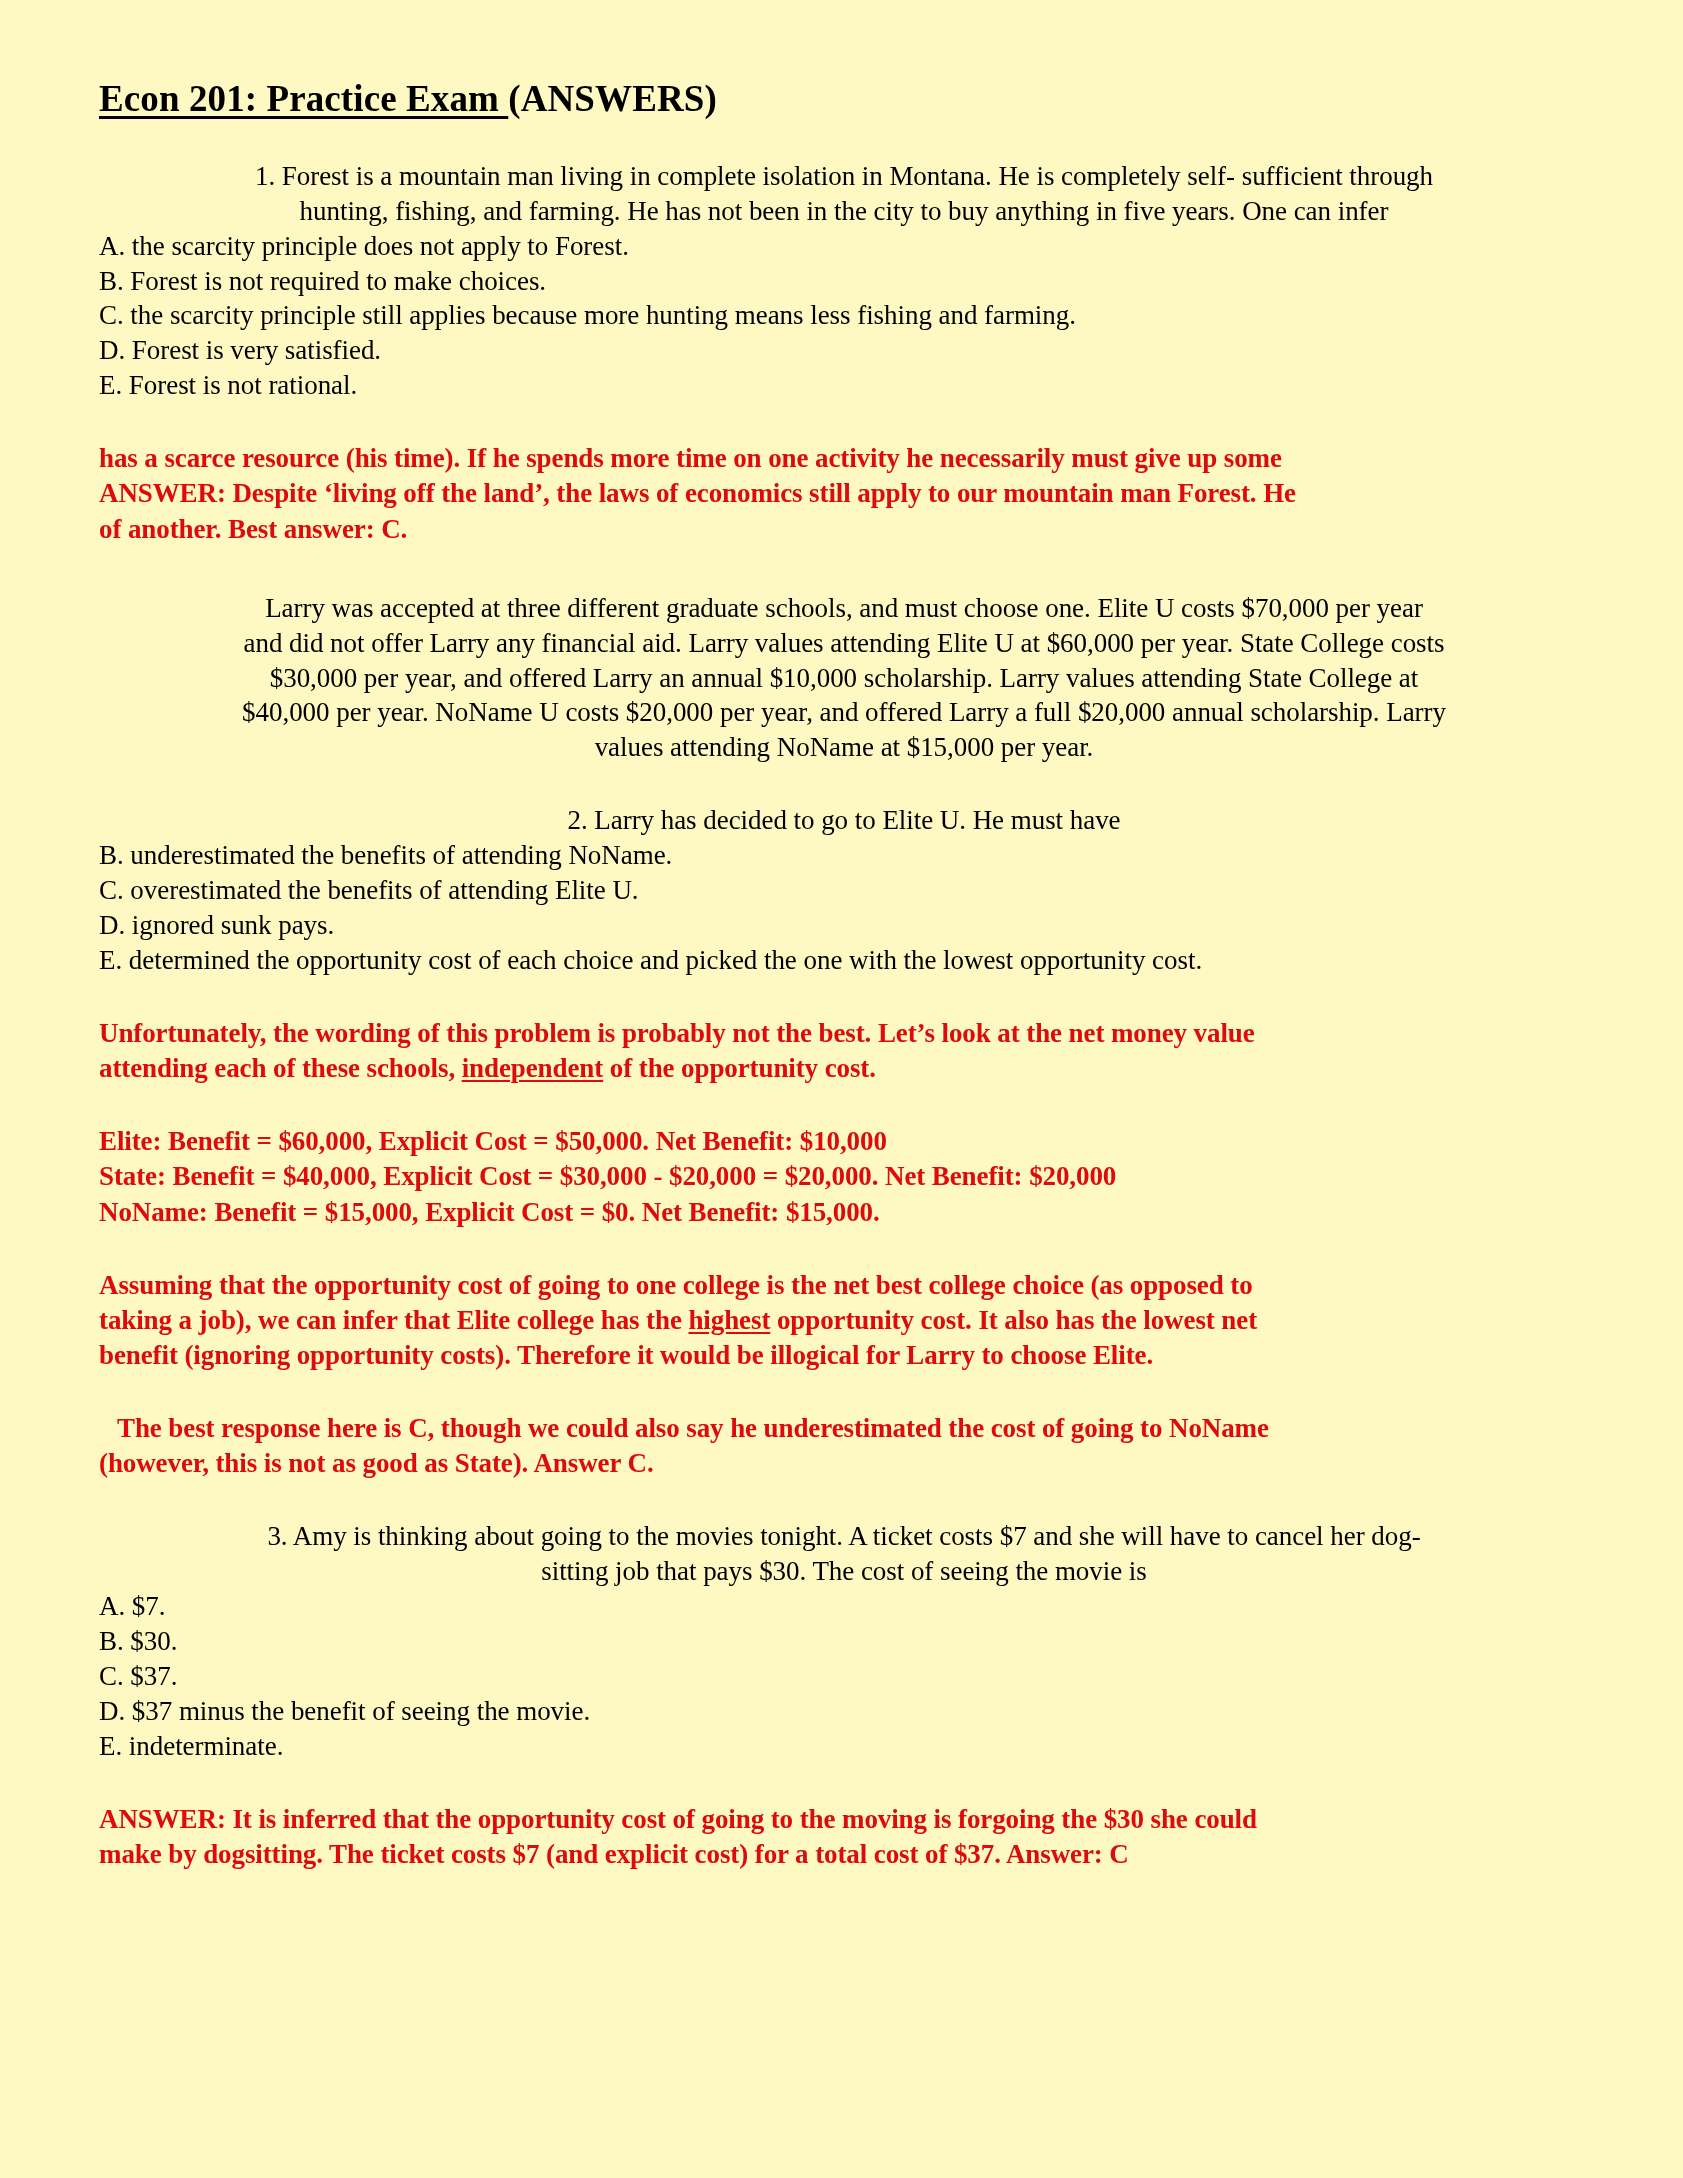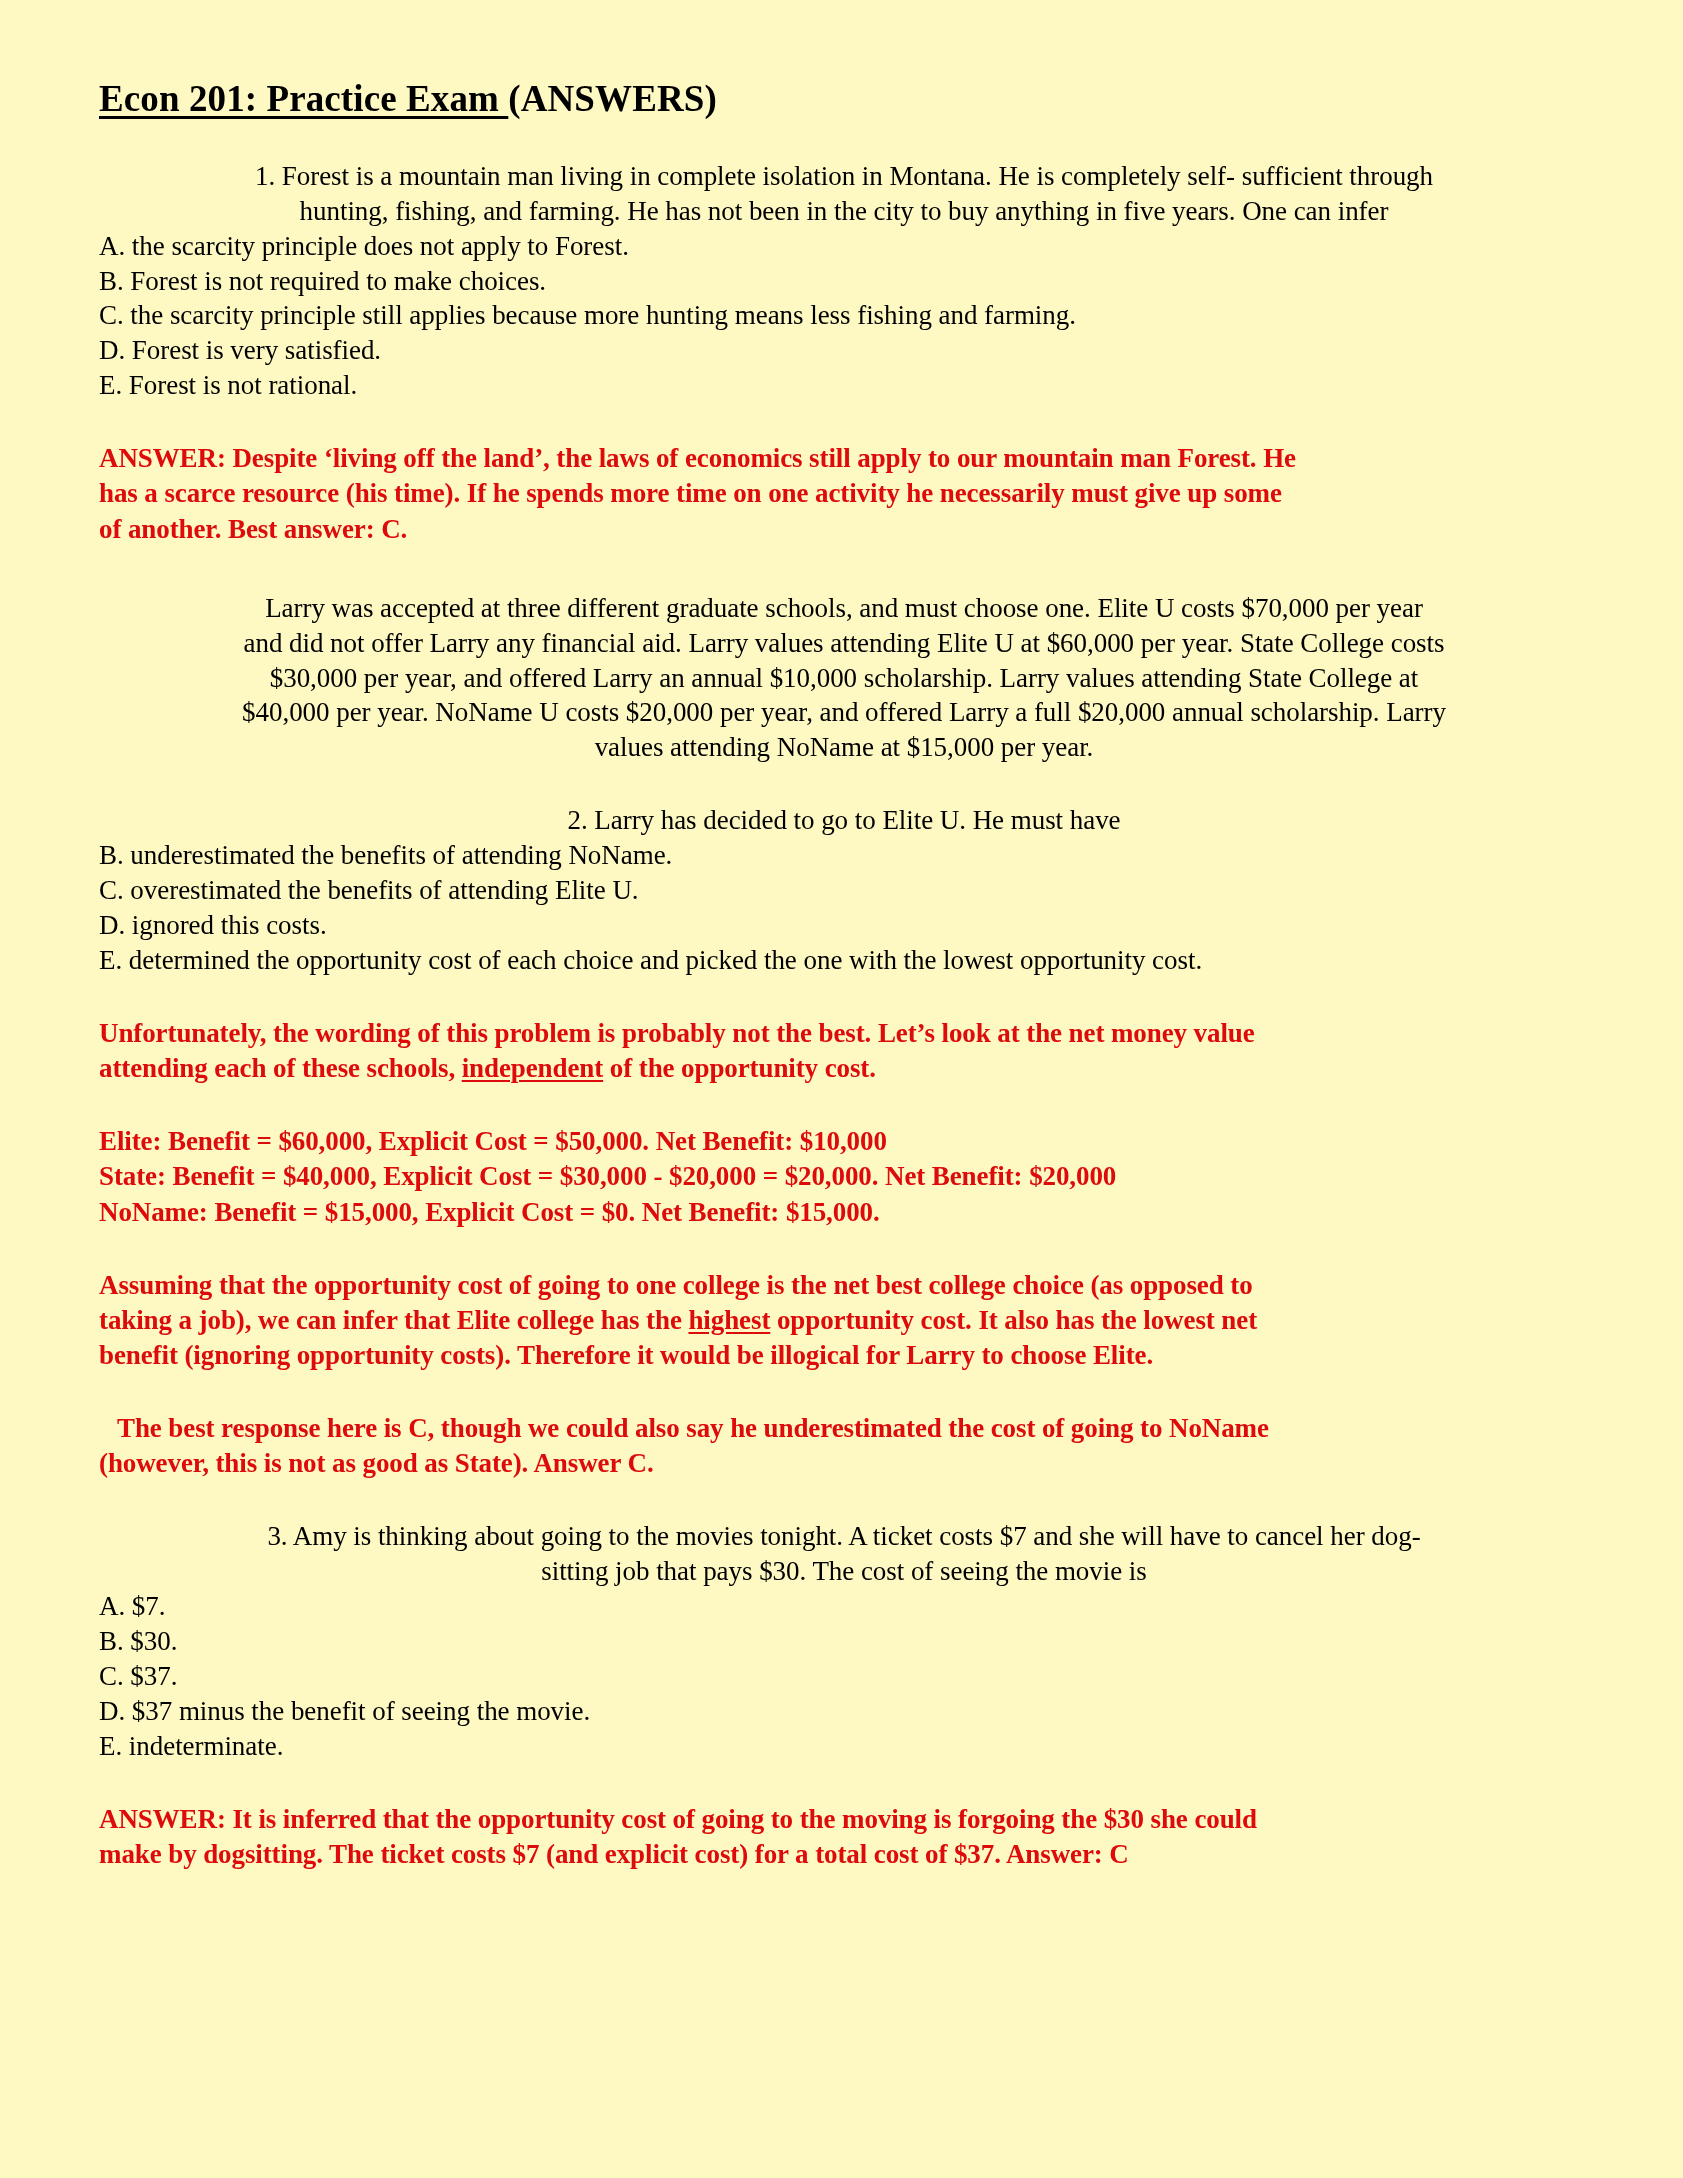--- a/index.html
+++ b/index.html
@@ -79,42 +79,42 @@
     <p class="choice">A. the scarcity principle does not apply to Forest.</p>
     <p class="choice">B. Forest is not required to make choices.</p>
     <p class="choice">C. the scarcity principle still applies because more hunting means less fishing and farming.</p>
     <p class="choice">D. Forest is very satisfied.</p>
     <p class="choice">E. Forest is not rational.</p>
   </div>
 
   <div class="gap-md"></div>
 
   <div>
+    <p class="answer" style="color: rgb(221, 11, 11);">has a scarce resource (his time). If he spends more time on one activity he necessarily must give up some</p>
     <p class="answer" style="color: rgb(221, 11, 11);">ANSWER: Despite ‘living off the land’, the laws of economics still apply to our mountain man Forest. He</p>
-    <p class="answer" style="color: rgb(221, 11, 11);">has a scarce resource (his time). If he spends more time on one activity he necessarily must give up some</p>
     <p class="answer" style="color: rgb(221, 11, 11);">of another. Best answer: C.</p>
   </div>
 
   <div class="gap-lg"></div>
 
   <div>
     <p class="block"> Larry was accepted at three different graduate schools, and must choose one. Elite U costs $70,000 per year</p>
     <p class="block">and did not offer Larry any financial aid. Larry values attending Elite U at $60,000 per year. State College costs</p>
     <p class="block">$30,000 per year, and offered Larry an annual $10,000 scholarship. Larry values attending State College at</p>
     <p class="block">$40,000 per year. NoName U costs $20,000 per year, and offered Larry a full $20,000 annual scholarship. Larry</p>
     <p class="block">values attending NoName at $15,000 per year.</p>
   </div>
 
   <div class="gap-md"></div>
 
   <div>
     <p class="block q-stem">2. Larry has decided to go to Elite U. He must have</p>
     <p class="choice">B. underestimated the benefits of attending NoName.</p>
     <p class="choice">C. overestimated the benefits of attending Elite U.</p>
-    <p class="choice">D. ignored this costs.</p>
+    <p class="choice">D. ignored sunk pays.</p>
     <p class="choice">E. determined the opportunity cost of each choice and picked the one with the lowest opportunity cost.</p>
   </div>
 
   <div class="gap-md"></div>
 
   <div>
     <p class="answer" style="color: rgb(221, 11, 11);">Unfortunately, the wording of this problem is probably not the best. Let’s look at the net money value</p>
     <p class="answer" style="color: rgb(221, 11, 11);"><span>attending each of these schools, </span><u>independent</u><span> of the opportunity cost.</span></p>
   </div>
 

